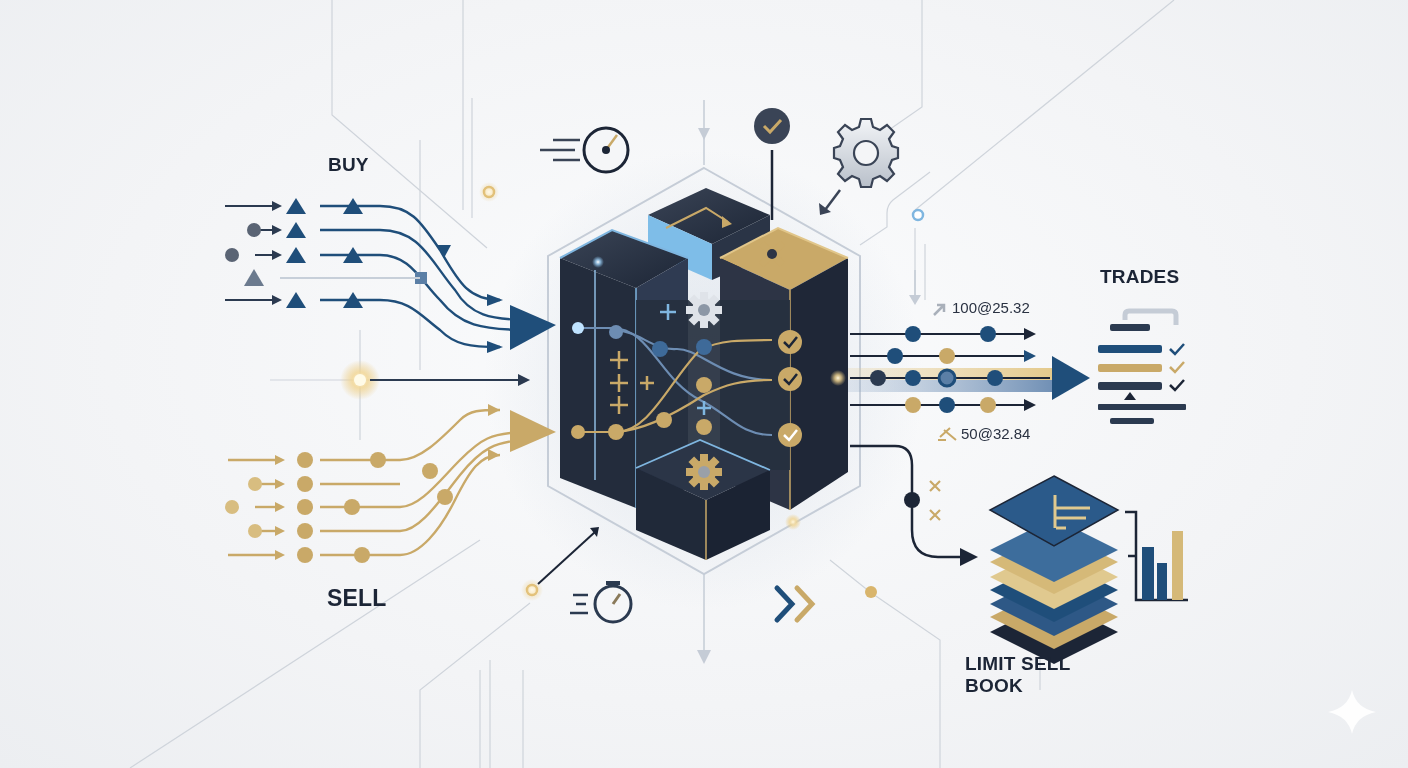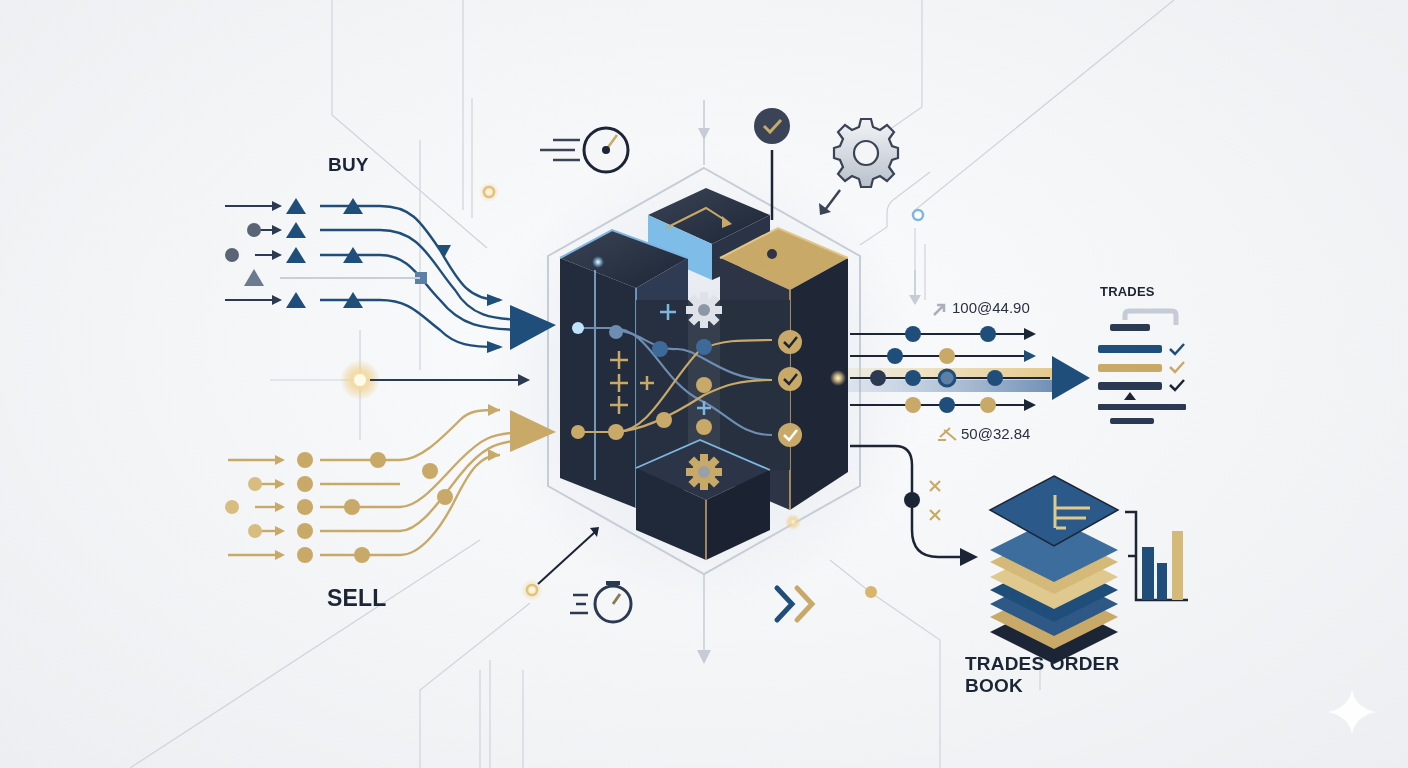--- a/index.html
+++ b/index.html
@@ -386,17 +386,17 @@
     <rect x="1142" y="547" width="12" height="53" fill="#1f4e7a"></rect>
     <rect x="1157" y="563" width="10" height="37" fill="#1f4e7a"></rect>
     <rect x="1172" y="531" width="11" height="69" fill="#d5b978"></rect>
   </g>
 
   <path d="M1352 690 Q1356 708 1376 712 Q1356 716 1352 734 Q1348 716 1328 712 Q1348 708 1352 690 Z" fill="#ffffff" opacity="0.9"></path>
 </svg>
 
 <div class="label" style="left:328px;top:154px;font-size:19px;">BUY</div>
 <div class="label" style="left:327px;top:585px;font-size:23px;">SELL</div>
-<div class="label" style="left:1100px;top:284px;font-size:13px;">TRADES</div>
-<div class="label" style="left:965px;top:653px;font-size:19px;">TRADES ORDER BOOK</div>
-<div class="trade-text" style="left:952px;top:299px;">100@44.90</div>
+<div class="label" style="left:1100px;top:266px;font-size:19px;">TRADES</div>
+<div class="label" style="left:965px;top:653px;font-size:19px;">LIMIT SELL BOOK</div>
+<div class="trade-text" style="left:952px;top:299px;">100@25.32</div>
 <div class="trade-text" style="left:961px;top:425px;">50@32.84</div>
 </div>
 
 </body></html>

